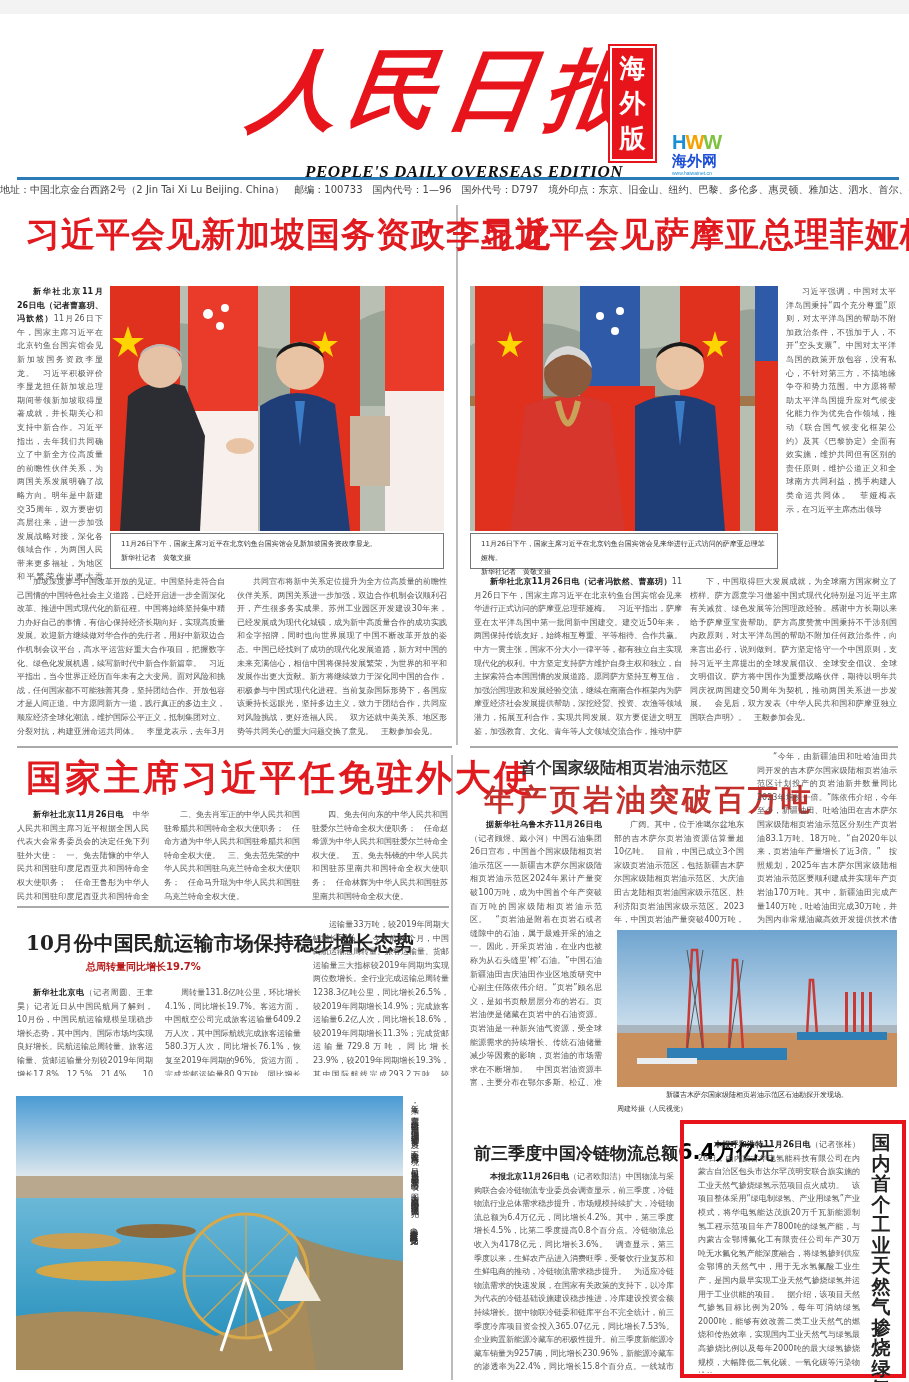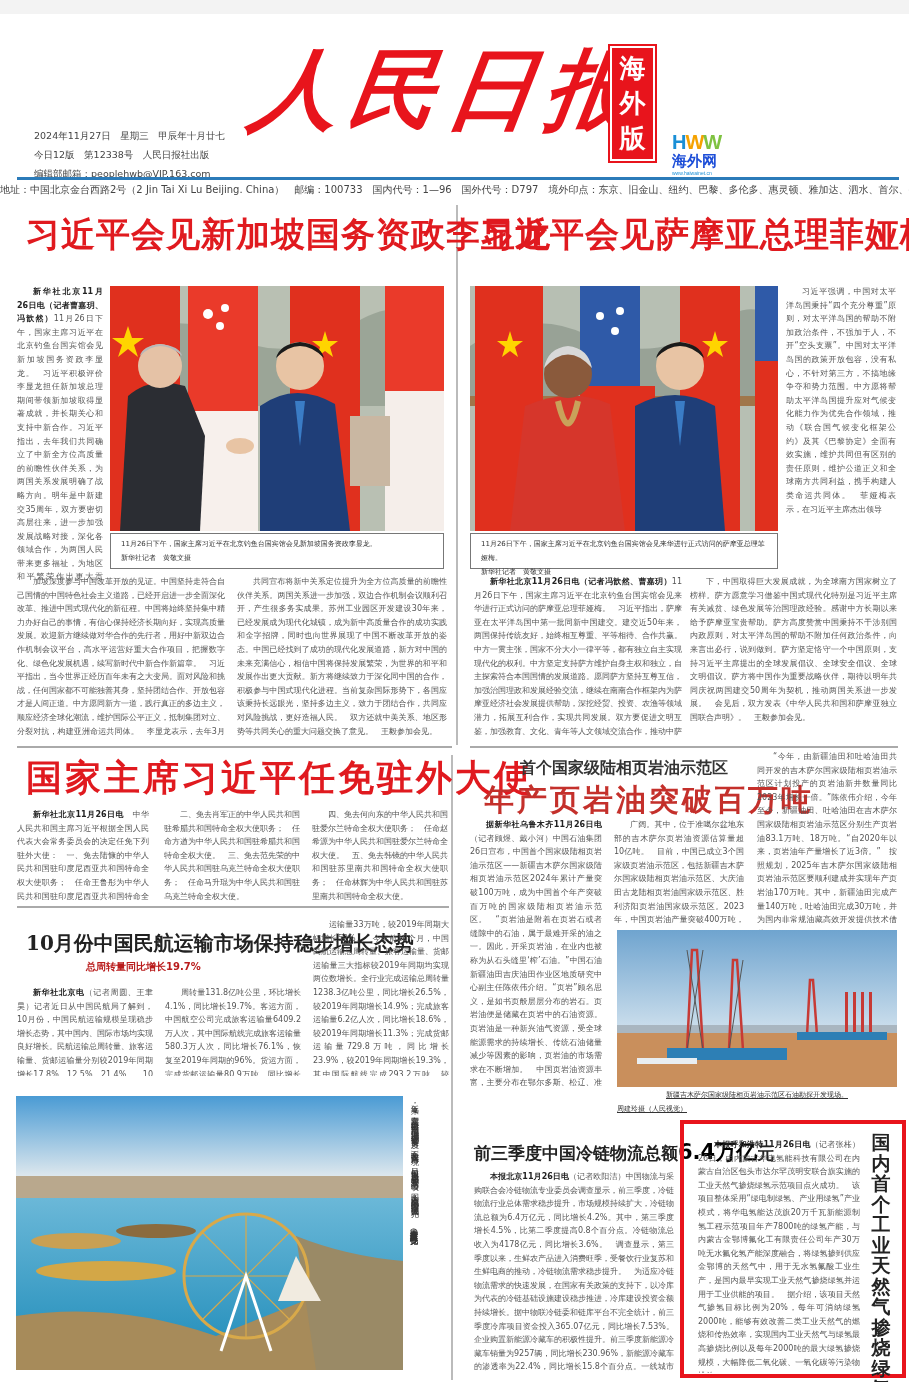--- a/index.html
+++ b/index.html
@@ -40,31 +40,27 @@
 .redframe{position:absolute;left:680px;top:1120px;width:226px;height:258px;border:4px solid #e8141c;}
 .vtitle{position:absolute;left:869px;top:1132px;width:24px;font-family:"DejaVu Serif",serif;font-weight:bold;font-size:19px;line-height:20.5px;color:#222;text-align:center;}
 .vcap{position:absolute;left:408px;top:1098px;height:175px;writing-mode:vertical-rl;font-size:8px;line-height:12px;color:#333;font-family:"DejaVu Serif",serif;letter-spacing:1px;}
 </style>
 </head>
 <body>
 
 <div class="topbar"></div>
 
 <div class="masthead">
-  <div class="meta">
-    <div>2024年11月27日　星期三　甲辰年十月廿七</div>
-    <div>今日12版　第12338号　人民日报社出版</div>
-    <div>编辑部邮箱：peoplehwb@VIP.163.com</div>
-  </div>
   <div class="logo-cn">人民日报</div>
   <div class="logo-box">
     <span>海</span>
     <span>外</span>
     <span>版</span>
   </div>
+  <div class="logo-en">PEOPLE'S DAILY OVERSEAS EDITION</div>
   <div class="hww">
     <div class="h"><span>H</span><span>W</span><span>W</span></div>
     <div class="n">海外网</div>
     <div class="u">www.haiwainet.cn</div>
   </div>
 </div>
 <div class="blueline"></div>
 <div class="addr">地址：中国北京金台西路2号（2 Jin Tai Xi Lu Beijing. China）　邮编：100733　国内代号：1—96　国外代号：D797　境外印点：东京、旧金山、纽约、巴黎、多伦多、惠灵顿、雅加达、泗水、首尔、香港</div>
 
 <div class="vline" style="left:456px;top:205px;height:540px;"></div>
@@ -202,21 +198,21 @@
         <rect x="228" y="62" width="3" height="40"></rect>
         <rect x="236" y="62" width="3" height="40"></rect>
         <rect x="244" y="62" width="3" height="40"></rect>
         <rect x="252" y="62" width="3" height="40"></rect>
       </g>
     <rect x="50" y="118" width="120" height="12" fill="#2d7fb5"></rect>
     <rect x="180" y="102" width="90" height="8" fill="#2d7fb5"></rect>
     <rect x="20" y="128" width="60" height="6" fill="#e8eef2"></rect>
   </svg>
 </div>
-<div class="caption-box" style="left:617px;top:1088px;width:280px;border:none;text-align:center;padding:0;text-decoration:underline;">
+<div class="caption-box" style="left:617px;top:1088px;width:280px;border:none;text-align:center;padding:0;">
   <div>新疆吉木萨尔国家级陆相页岩油示范区石油勘探开发现场。</div>
   <div class="by">周建玲摄（人民视觉）</div>
 </div>
 
 <div class="headline" style="left:26px;top:930px;font-size:20px;color:#222;letter-spacing:0;">10月份中国民航运输市场保持稳步增长态势</div>
 <div class="sub-h" style="left:86px;top:960px;font-size:10px;color:#b91c1c;">总周转量同比增长19.7%</div>
 <div class="col" style="left:17px;top:986px;width:136px;height:90px;">
   <p><b>新华社北京电</b><span>（记者周圆、王聿昊）记者近日从中国民航局了解到，10月份，中国民航运输规模呈现稳步增长态势，其中国内、国际市场均实现良好增长。民航运输总周转量、旅客运输量、货邮运输量分别较2019年同期增长17.8%、12.5%、21.4%。　10月份，中国民航完成运输总</span></p>
 </div>
 <div class="col" style="left:165px;top:986px;width:136px;height:90px;">

